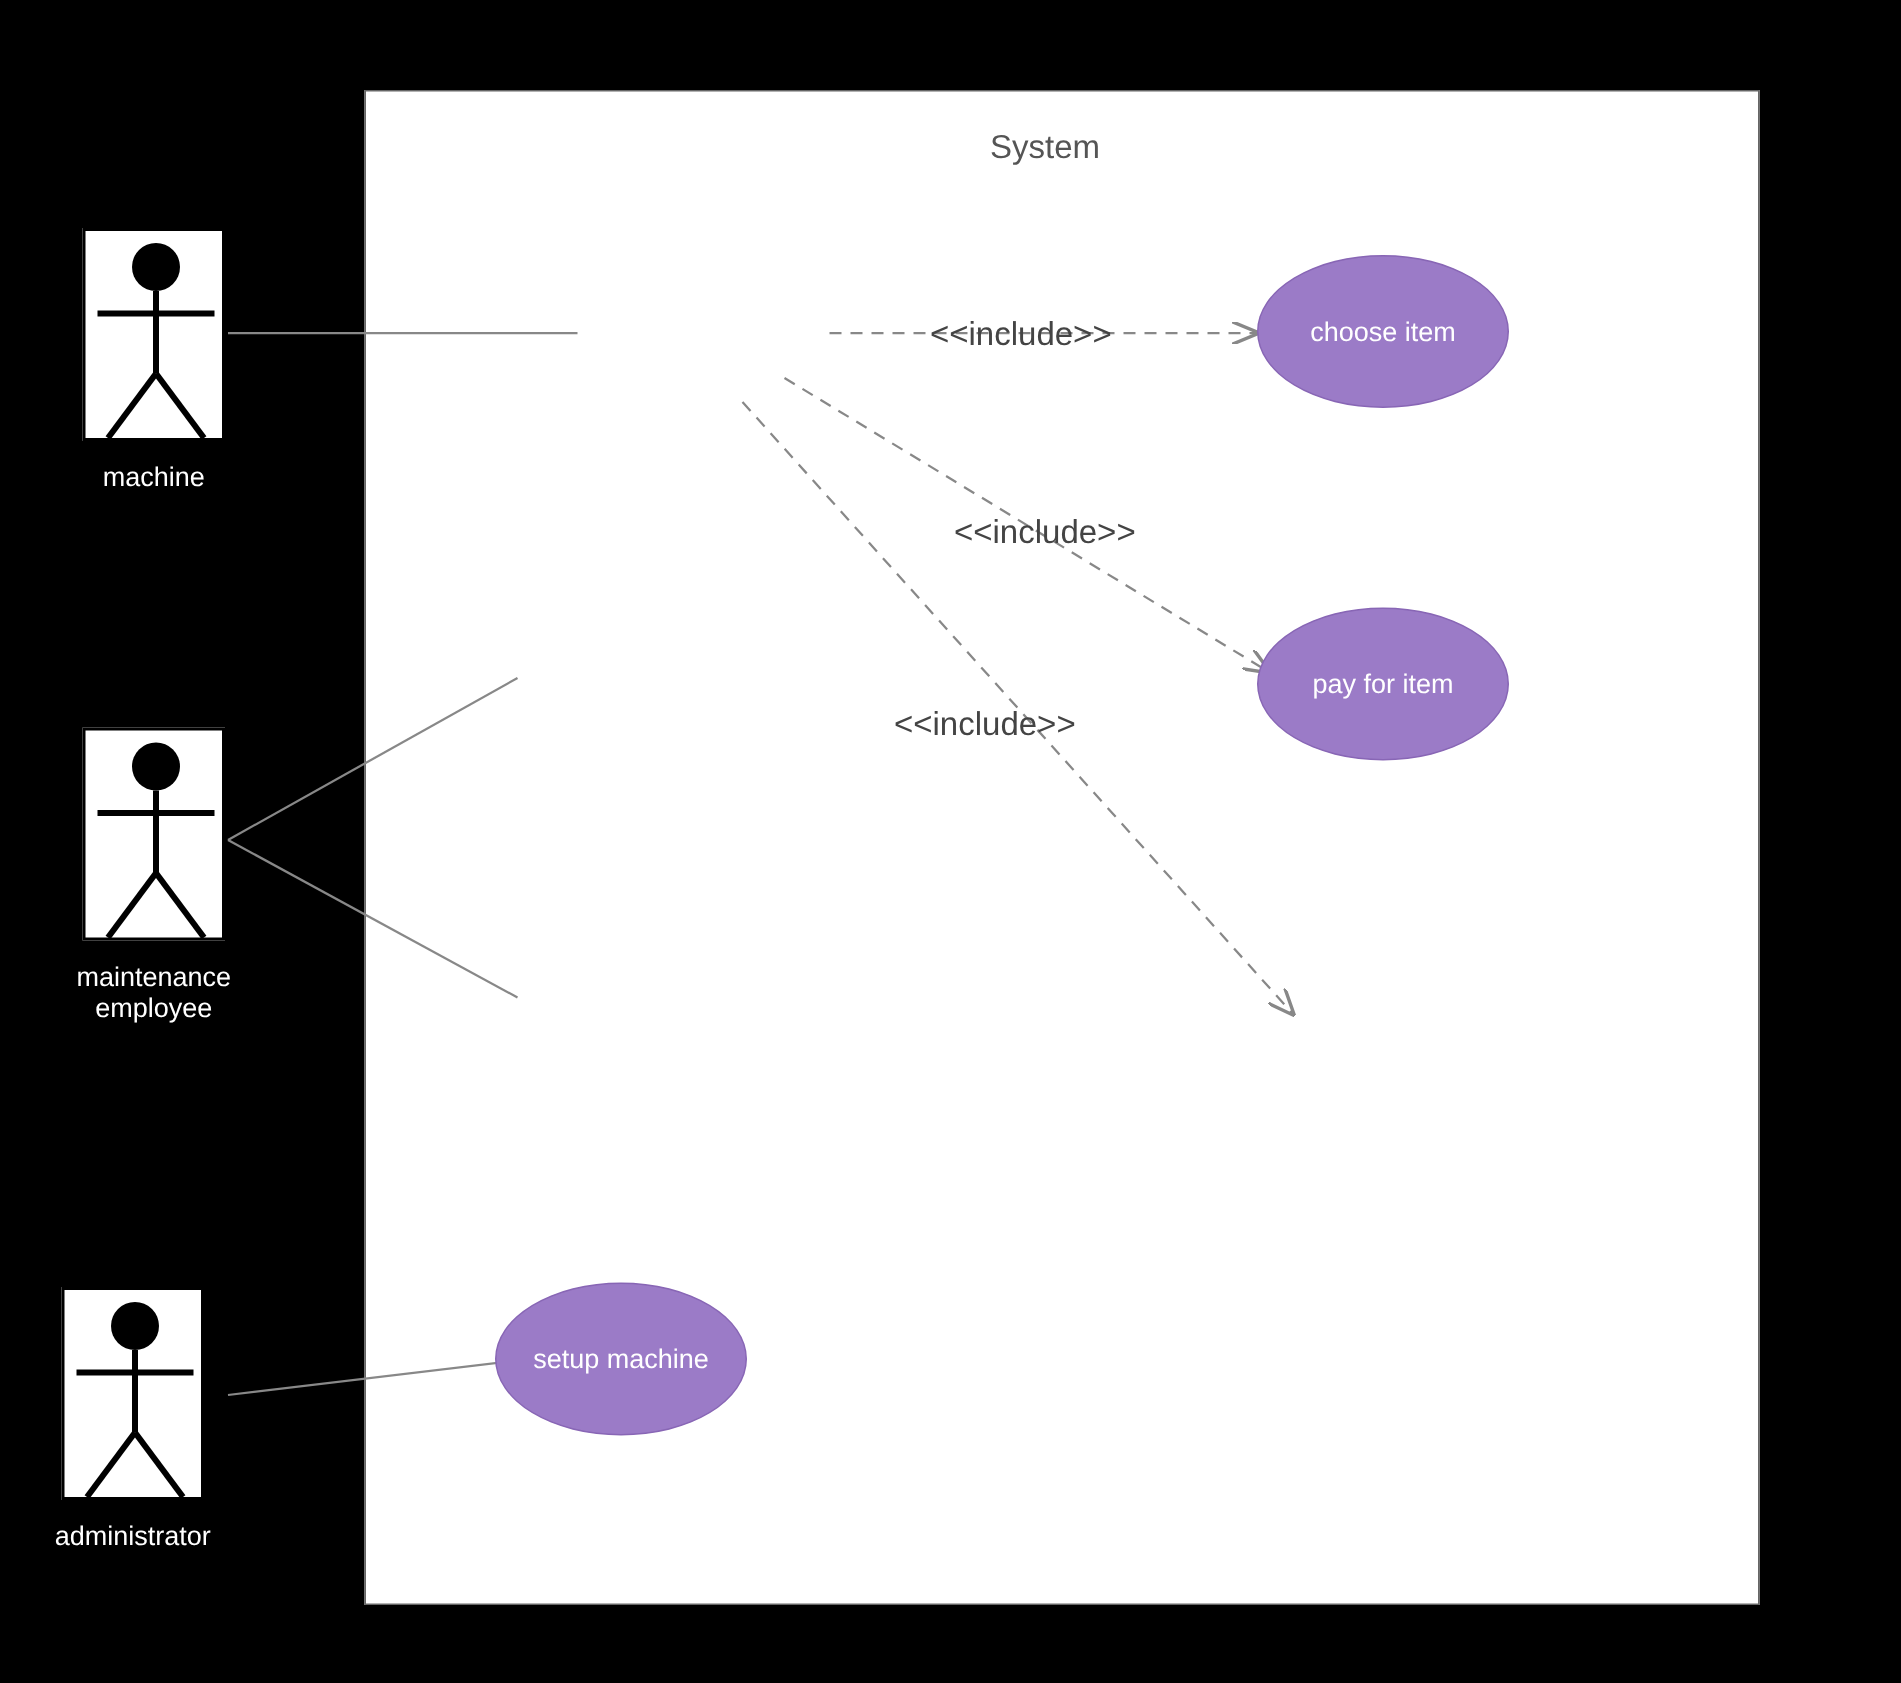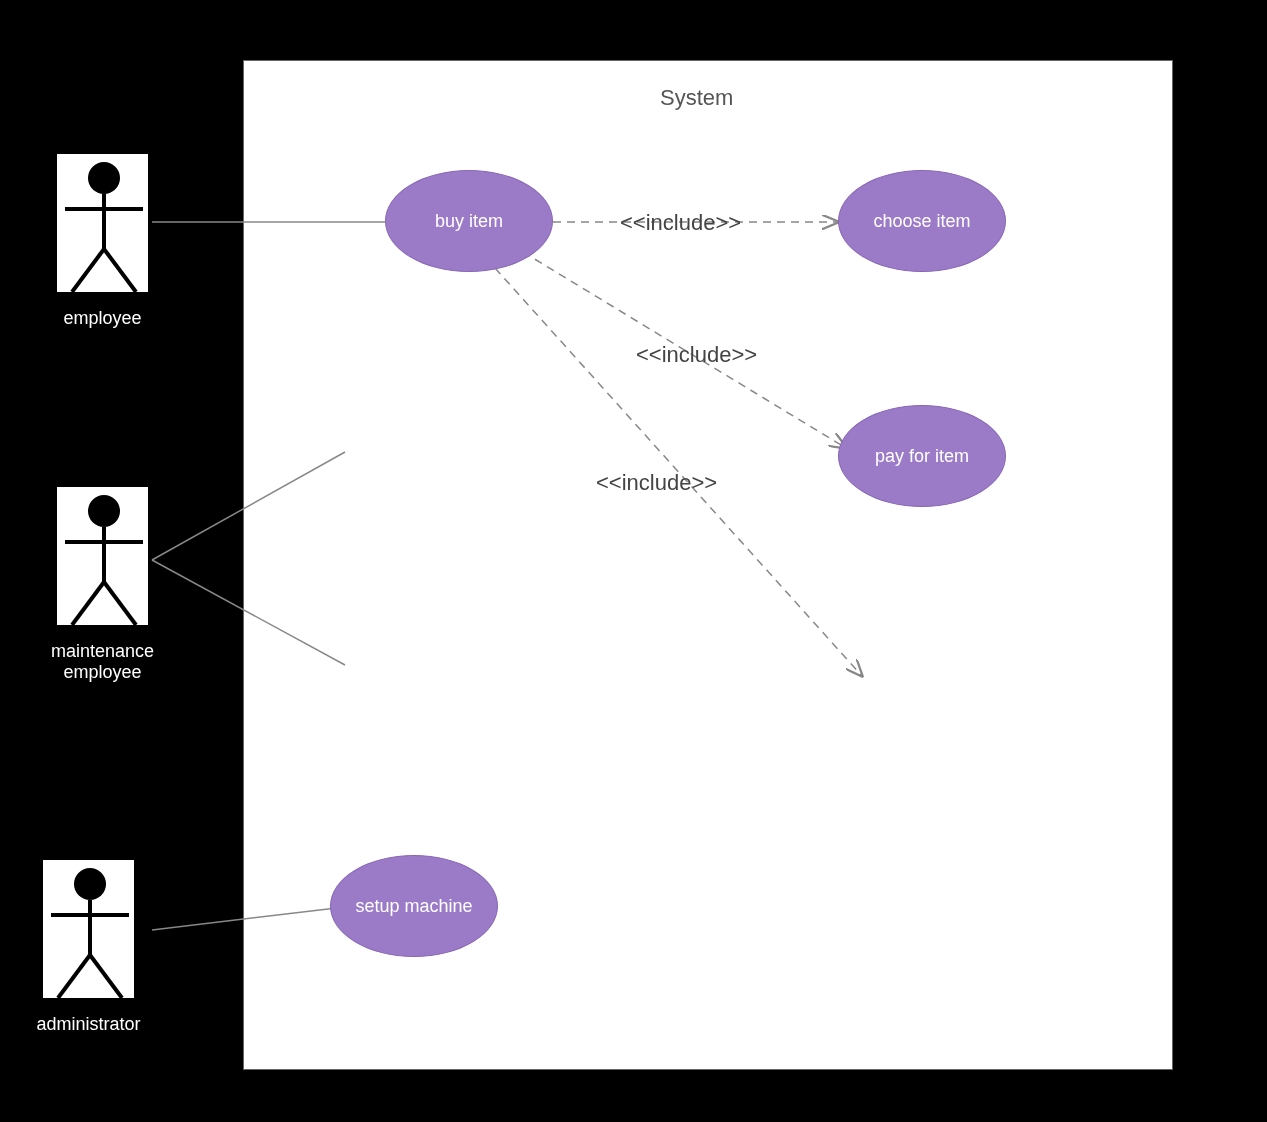--- a/index.html
+++ b/index.html
@@ -121,21 +121,21 @@
   <div class="actor" style="left:55px; top:152px;">
     <div class="actor-box" style="width:95px; height:142px;">
       <svg class="actor-svg" width="95" height="142">
         <circle cx="47" cy="24" r="16" fill="#000"></circle>
         <line x1="47" y1="40" x2="47" y2="95" stroke="#000" stroke-width="4"></line>
         <line x1="8" y1="55" x2="86" y2="55" stroke="#000" stroke-width="4"></line>
         <line x1="47" y1="95" x2="15" y2="138" stroke="#000" stroke-width="4"></line>
         <line x1="47" y1="95" x2="79" y2="138" stroke="#000" stroke-width="4"></line>
       </svg>
     </div>
-    <div class="actor-label" style="top:148px;">employee</div>
+    <div class="actor-label" style="top:148px;">machine</div>
   </div>
 
   <div class="actor" style="left:55px; top:485px;">
     <div class="actor-box" style="width:95px; height:142px;">
       <svg class="actor-svg" width="95" height="142">
         <circle cx="47" cy="24" r="16" fill="#000"></circle>
         <line x1="47" y1="40" x2="47" y2="95" stroke="#000" stroke-width="4"></line>
         <line x1="8" y1="55" x2="86" y2="55" stroke="#000" stroke-width="4"></line>
         <line x1="47" y1="95" x2="15" y2="138" stroke="#000" stroke-width="4"></line>
         <line x1="47" y1="95" x2="79" y2="138" stroke="#000" stroke-width="4"></line>
@@ -150,23 +150,20 @@
         <circle cx="47" cy="24" r="16" fill="#000"></circle>
         <line x1="47" y1="40" x2="47" y2="95" stroke="#000" stroke-width="4"></line>
         <line x1="8" y1="55" x2="86" y2="55" stroke="#000" stroke-width="4"></line>
         <line x1="47" y1="95" x2="15" y2="138" stroke="#000" stroke-width="4"></line>
         <line x1="47" y1="95" x2="79" y2="138" stroke="#000" stroke-width="4"></line>
       </svg>
     </div>
     <div class="actor-label" style="top:148px;">administrator</div>
   </div>
 
-  <div class="usecase" style="left:385px; top:170px; width:168px; height:102px;">
-    <span>buy item</span>
-  </div>
 
 
 
   <div class="usecase" style="left:330px; top:855px; width:168px; height:102px;text-align:center;">
     <span>setup machine</span>
   </div>
 
   <div class="usecase" style="left:838px; top:170px; width:168px; height:102px;">
     <span>choose item</span>
   </div>

